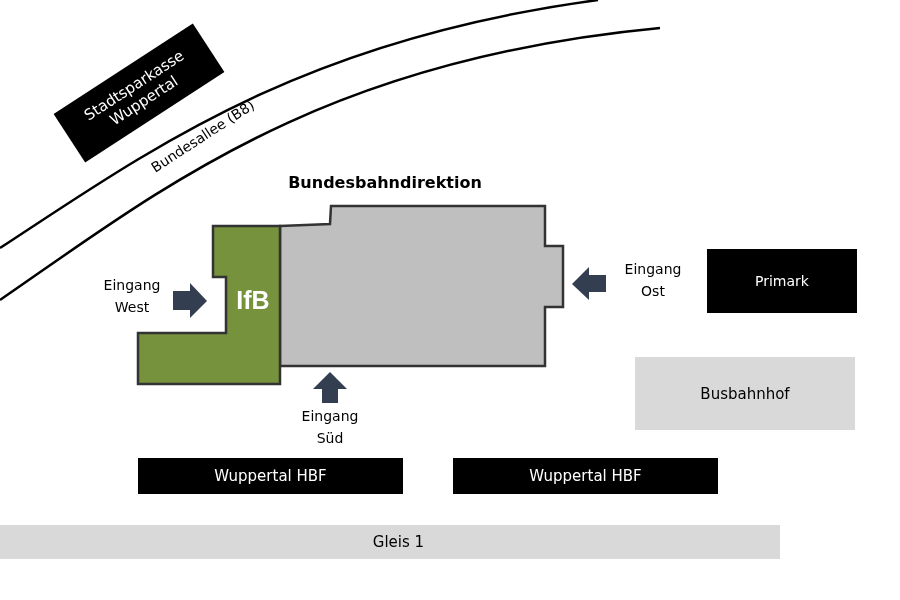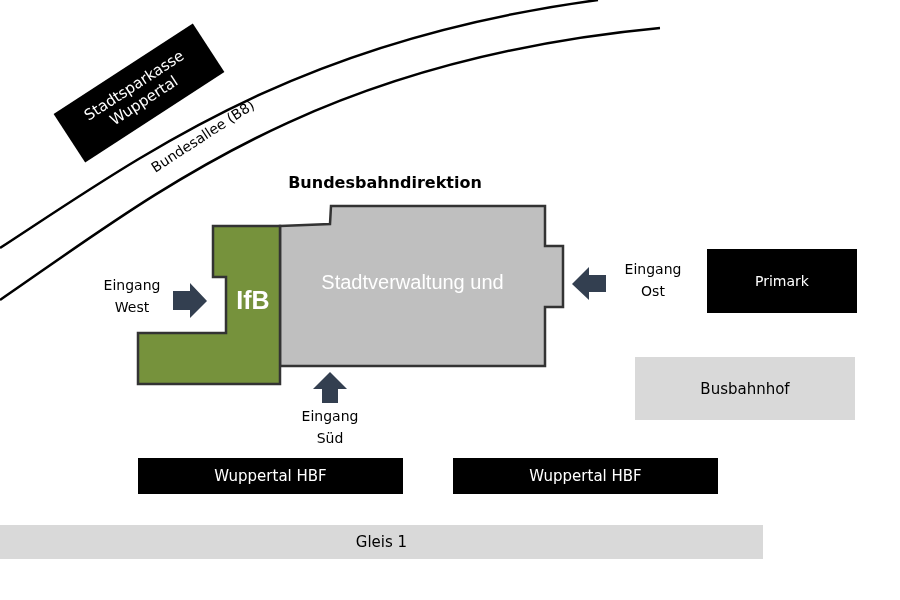--- a/index.html
+++ b/index.html
@@ -31,46 +31,45 @@
   <span style="display:block;width:120px;">Stadtsparkasse Wuppertal</span>
 </div>
 
 <div class="lbl" style="left:128px; top:128px; width:150px; font-size:14px; transform:rotate(-33deg);">Bundesallee (B8)</div>
 
 <div class="lbl" style="left:250px; top:173px; width:270px; font-size:16px; font-weight:bold;">Bundesbahndirektion</div>
 
 <div class="lbl" style="left:226px; top:285px; width:54px; font-size:25px; font-weight:bold; color:#fff; font-family:'Liberation Sans', sans-serif;">IfB</div>
 
 <div class="lbl" style="left:290px; top:268px; width:245px; font-size:20px; color:#fff; font-family:'Liberation Sans', sans-serif; line-height:1.4;">
-  <div>Stadtverwaltung und</div>
 </div>
 
 <div class="lbl" style="left:96px; top:275px; width:72px; font-size:14px; line-height:1.55;">
   <div>Eingang</div>
   <div>West</div>
 </div>
 <div class="lbl" style="left:614px; top:259px; width:78px; font-size:14px; line-height:1.55;">
   <div>Eingang</div>
   <div>Ost</div>
 </div>
 <div class="lbl" style="left:290px; top:406px; width:80px; font-size:14px; line-height:1.55;">
   <div>Eingang</div>
   <div>Süd</div>
 </div>
 
 <div class="box black" style="left:707px; top:249px; width:150px; height:64px; font-size:14px;">
   <span>Primark</span>
 </div>
 
-<div class="box grey" style="left:635px; top:357px; width:220px; height:63px; font-size:15px;">
+<div class="box grey" style="left:635px; top:357px; width:220px; height:73px; font-size:15px;">
   <span>Busbahnhof</span>
 </div>
 
 <div class="box black" style="left:138px; top:458px; width:265px; height:36px; font-size:15px;">
   <span>Wuppertal HBF</span>
 </div>
 <div class="box black" style="left:453px; top:458px; width:265px; height:36px; font-size:15px;">
   <span>Wuppertal HBF</span>
 </div>
 
-<div class="box grey" style="left:0; top:525px; width:763px; height:34px; font-size:15px;">
+<div class="box grey" style="left:0; top:525px; width:763px; height:34px; font-size:15px;padding-left:17px;">
   <span>Gleis 1</span>
 </div>
 
 </body></html>

